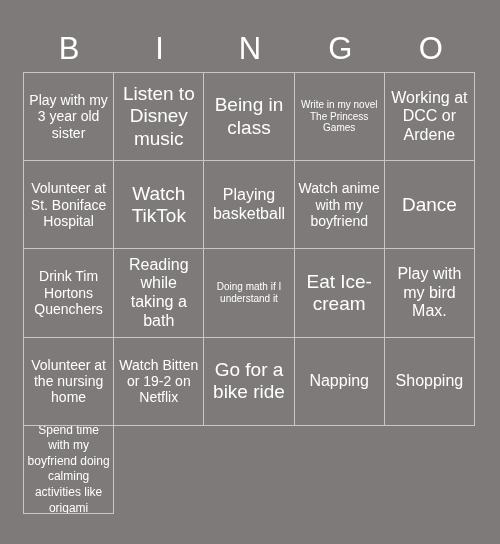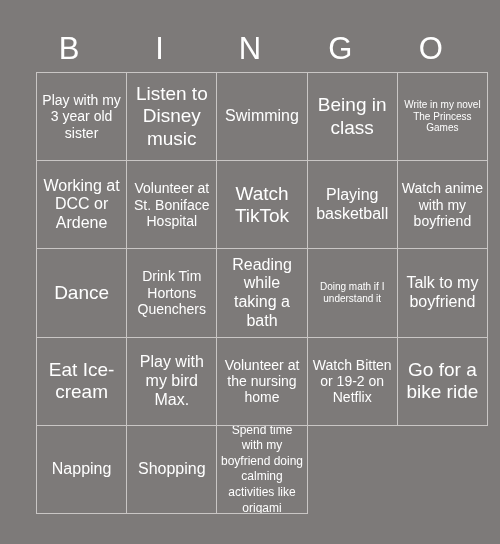--- a/index.html
+++ b/index.html
@@ -33,21 +33,21 @@
     align-items: center;
     justify-content: center;
     color: #ffffff;
     font-size: 31px;
     font-weight: 400;
     letter-spacing: 0px;
     line-height: 1;
   }
   .grid {
     position: absolute;
-    left: 36px;
+    left: 23px;
     top: 72px;
     width: 452px;
     height: 442px;
     display: grid;
     grid-template-columns: repeat(5, 1fr);
     grid-template-rows: repeat(5, 1fr);
     border-top: 1px solid #c9c6c5;
     border-left: 1px solid #c9c6c5;
     box-sizing: border-box;
   }
@@ -81,36 +81,34 @@
     <div class="header-letter">B</div>
     <div class="header-letter">I</div>
     <div class="header-letter">N</div>
     <div class="header-letter">G</div>
     <div class="header-letter">O</div>
   </div>
 
   <div class="grid">
     <div class="cell fs-sm">Play with my 3 year old sister</div>
     <div class="cell fs-lg">Listen to Disney music</div>
-    <div class="cell fs-md">Swimming</div>
     <div class="cell fs-lg">Being in class</div>
     <div class="cell fs-xs">Write in my novel The Princess Games</div>
 
     <div class="cell fs-md">Working at DCC or Ardene</div>
     <div class="cell fs-sm">Volunteer at St. Boniface Hospital</div>
     <div class="cell fs-xl">Watch TikTok</div>
     <div class="cell fs-md">Playing basketball</div>
 
     <div class="cell fs-sm">Watch anime with my boyfriend</div>
     <div class="cell fs-xl">Dance</div>
     <div class="cell fs-sm">Drink Tim Hortons Quenchers</div>
     <div class="cell fs-md">Reading while taking a bath</div>
 
     <div class="cell fs-xs">Doing math if I understand it</div>
-    <div class="cell fs-md">Talk to my boyfriend</div>
     <div class="cell fs-lg">Eat Ice-cream</div>
     <div class="cell fs-md">Play with my bird Max.</div>
     <div class="cell fs-sm">Volunteer at the nursing home</div>
 
     <div class="cell fs-sm">Watch Bitten or 19-2 on Netflix</div>
     <div class="cell fs-lg">Go for a bike ride</div>
     <div class="cell fs-md">Napping</div>
     <div class="cell fs-md">Shopping</div>
     <div class="cell fs-xxs">Spend time with my boyfriend doing calming activities like origami</div>
   </div>

